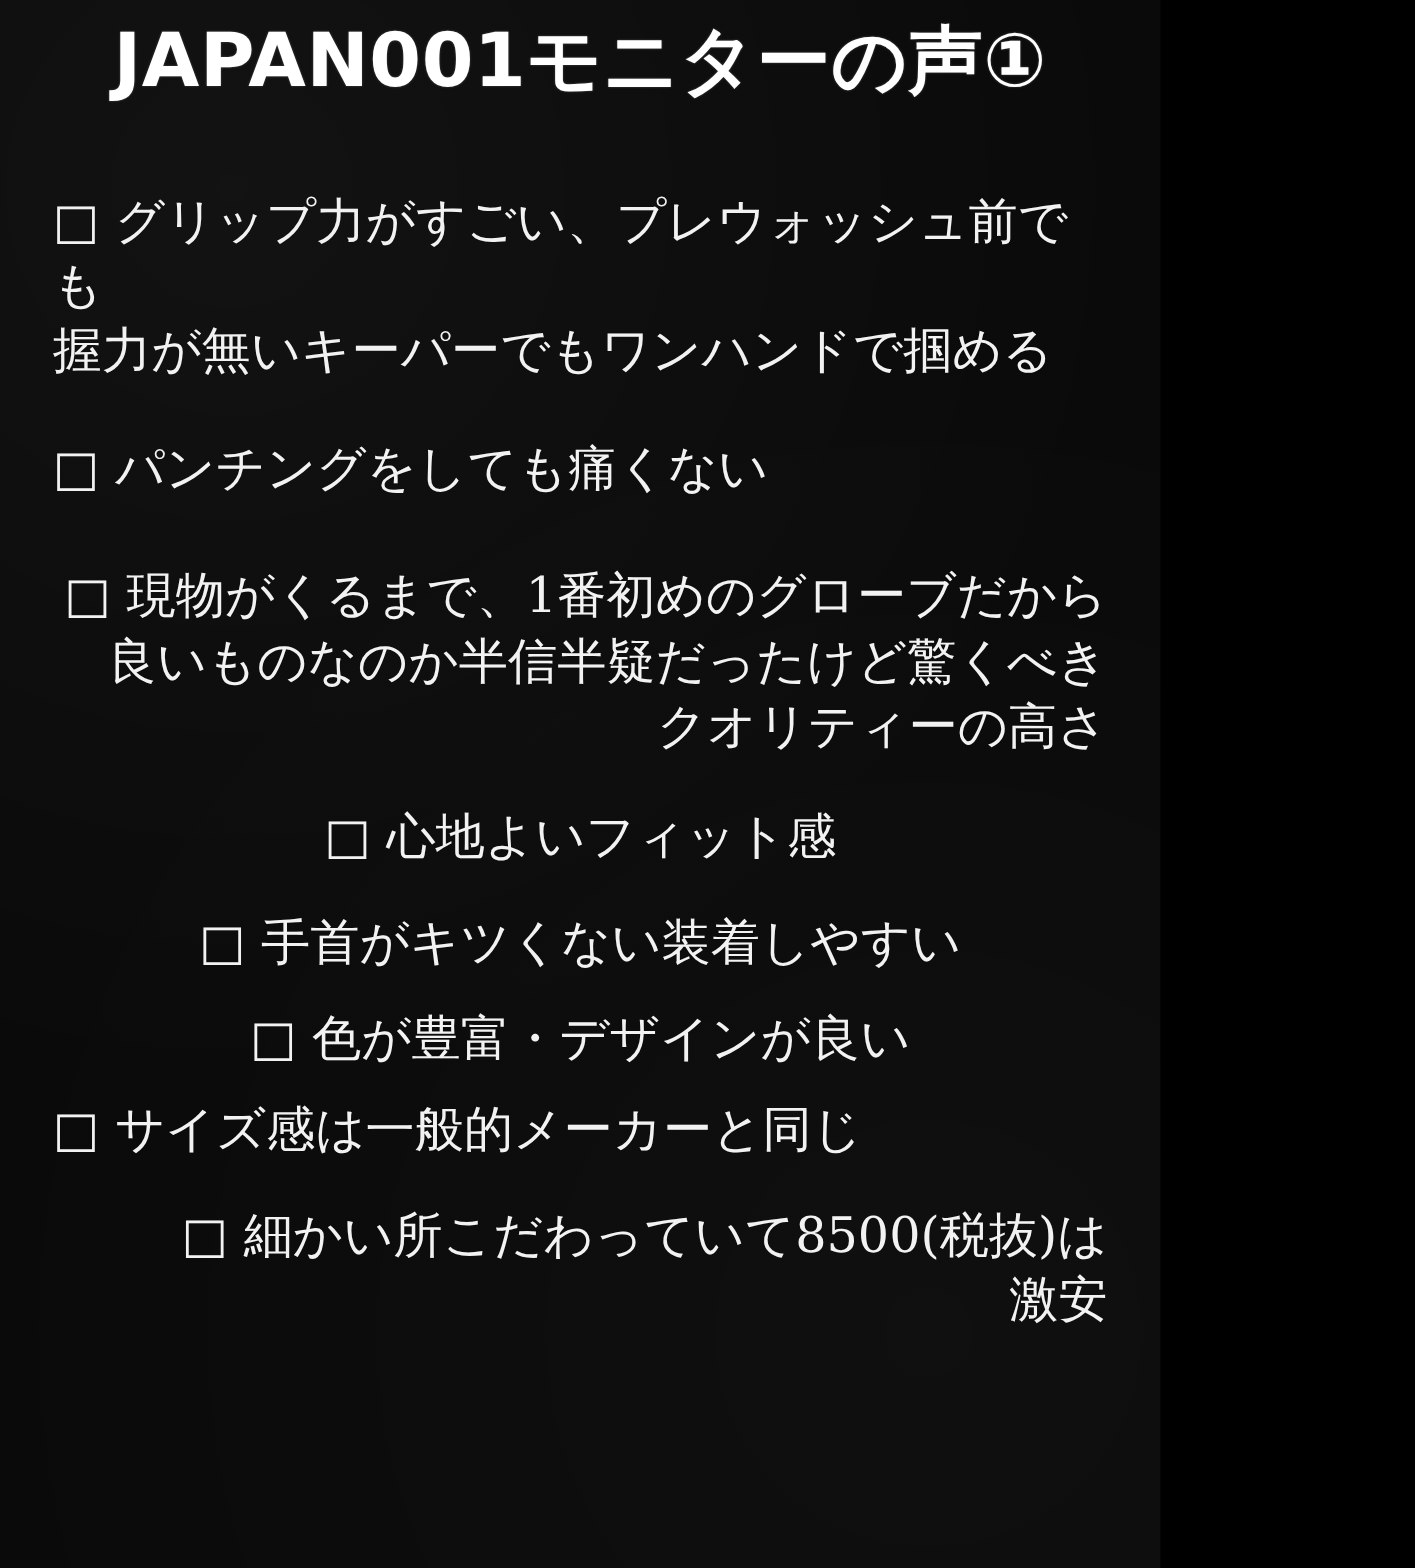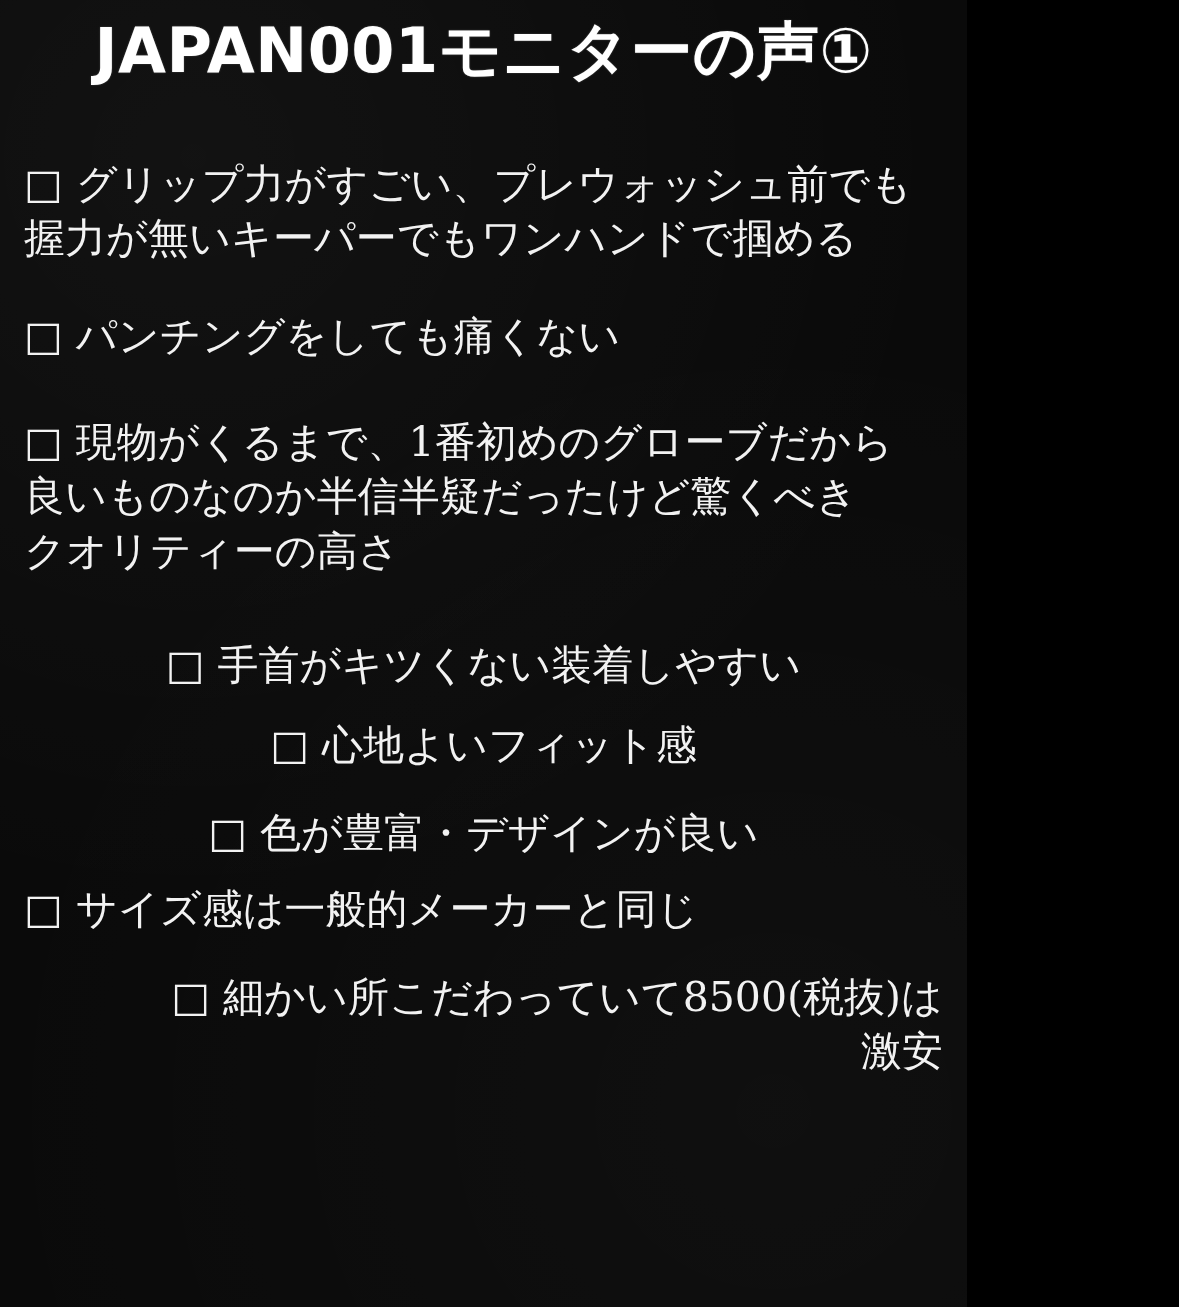--- a/index.html
+++ b/index.html
@@ -16,21 +16,21 @@
   .slide {
     position: relative;
     width: 967px;
     height: 1307px;
     background: #0a0a0a;
     background-image:
       radial-gradient(circle at 20% 12%, rgba(255,255,255,0.035), rgba(0,0,0,0) 55%),
       radial-gradient(circle at 80% 85%, rgba(255,255,255,0.025), rgba(0,0,0,0) 60%);
     color: #f4f4f4;
     box-sizing: border-box;
-    padding: 0 16px;
+    padding: 0 36px;
   }
   .title {
     margin: 0;
     padding-top: 18px;
     text-align: center;
     font-size: 62px;
     line-height: 1.08;
     font-weight: 700;
     letter-spacing: 0.5px;
     color: #ffffff;
@@ -48,21 +48,21 @@
     font-size: 41px;
     line-height: 1.32;
     color: #f2f2f2;
     margin: 0 0 28px 0;
     padding: 0 8px;
     white-space: pre-line;
     font-weight: 500;
   }
   .b1 { margin-bottom: 44px; }
   .b2 { margin-bottom: 52px; }
-  .b3 { text-align: left; margin-bottom: 60px; }
+  .b3 { text-align: right; margin-bottom: 38px; }
   .b4 { text-align: center; margin-bottom: 34px; }
   .b5 { text-align: center; margin-bottom: 26px; }
   .b6 { text-align: center; margin-bottom: 22px; }
   .b7 { margin-bottom: 34px; }
   .b8 { text-align: center; margin-bottom: 26px; }
   .b9 { text-align: right; margin-bottom: 0; }
 </style>
 </head>
 <body>
 
@@ -70,21 +70,21 @@
 
   <h1 class="title">JAPAN001モニターの声①</h1>
 
   <ul class="bullets">
     <li class="bullet b1">□ グリップ力がすごい、プレウォッシュ前でも
 握力が無いキーパーでもワンハンドで掴める</li>
     <li class="bullet b2">□ パンチングをしても痛くない</li>
     <li class="bullet b3">□ 現物がくるまで、1番初めのグローブだから
 良いものなのか半信半疑だったけど驚くべき
 クオリティーの高さ</li>
+    <li class="bullet b4">□ 心地よいフィット感</li>
     <li class="bullet b5">□ 手首がキツくない装着しやすい</li>
-    <li class="bullet b4">□ 心地よいフィット感</li>
     <li class="bullet b6">□ 色が豊富・デザインが良い</li>
     <li class="bullet b7">□ サイズ感は一般的メーカーと同じ</li>
     <li class="bullet b9">□ 細かい所こだわっていて8500(税抜)は
 激安</li>
   </ul>
 
 </div>
 
 </body></html>

